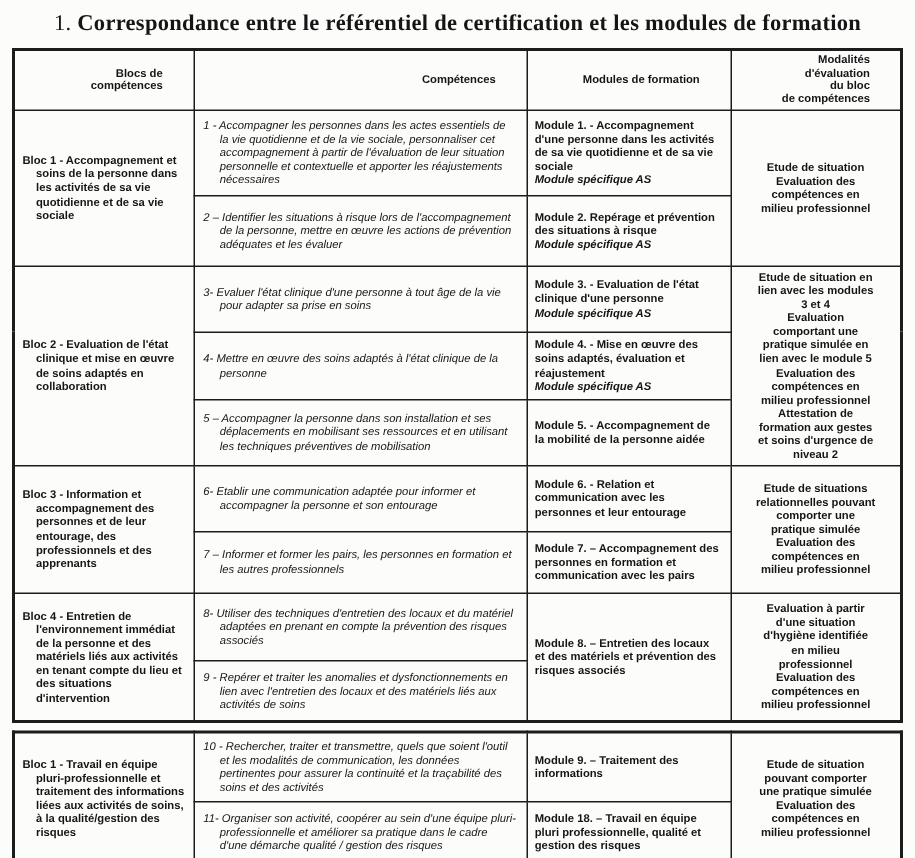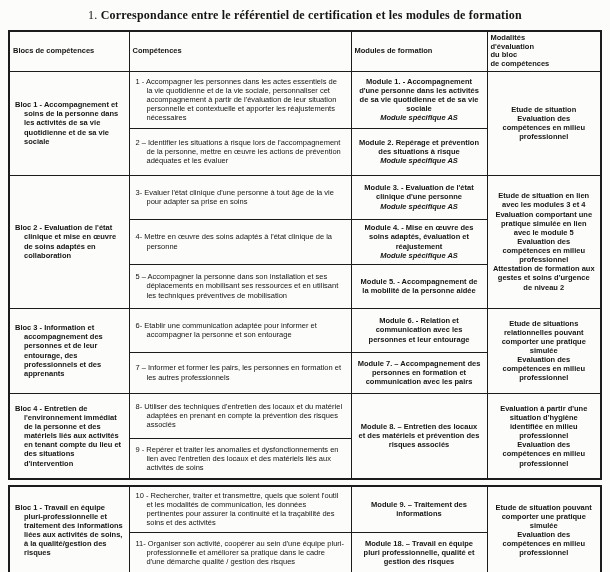--- a/index.html
+++ b/index.html
@@ -6,21 +6,21 @@
   body{
     width:610px;height:572px;
     background:#fcfcfb;
     font-family:"Liberation Sans", sans-serif;
     color:#151515;
     overflow:hidden;
   }
   .page{padding-top:5px;}
   .doc-title{
     font-family:"Liberation Serif", serif;
-    font-size:12px;
+    font-size:15px;
     font-weight:bold;
     text-align:center;
     margin:3px 0 7px 0;
     letter-spacing:.2px;
   }
   .doc-title .num{font-weight:normal;}
   table{
     border-collapse:collapse;
     table-layout:fixed;
     width:592px;
@@ -33,48 +33,48 @@
   col.c4{width:114px;}
   th,td{
     border:1px solid #1c1c1c;
     font-size:7.5px;
     line-height:1.22;
     vertical-align:middle;
     overflow:hidden;
   }
   th{
     font-weight:bold;
-    text-align:left;
+    text-align:right;
     white-space:pre-line;
     line-height:1.15;
-    padding:2px 3px;
+    padding:2px 20px;
   }
   td.bloc{
     font-weight:bold;
     padding:3px 5px 3px 14px;
     text-indent:-9px;
   }
   td.comp{
     padding:3px 6px 3px 17px;
     text-indent:-11px;
+    font-style:italic;
   }
   td.mod{
     font-weight:bold;
-    text-align:center;
     padding:2px 5px;
   }
   td.mod .note{
     font-weight:bold;
     font-style:italic;
   }
   td.modal{
     font-weight:bold;
     text-align:center;
     white-space:pre-line;
-    padding:2px 5px;
+    padding:2px 16px;
   }
   table.t2{margin-top:5px;}
 </style>
 </head>
 <body>
 
 <div class="page">
 
   <div class="doc-title">
     <span class="num">1.</span>

